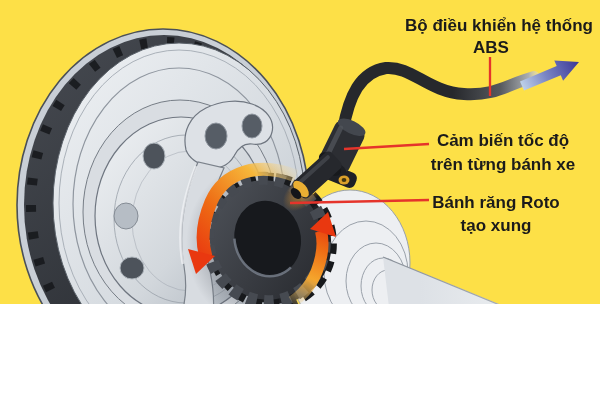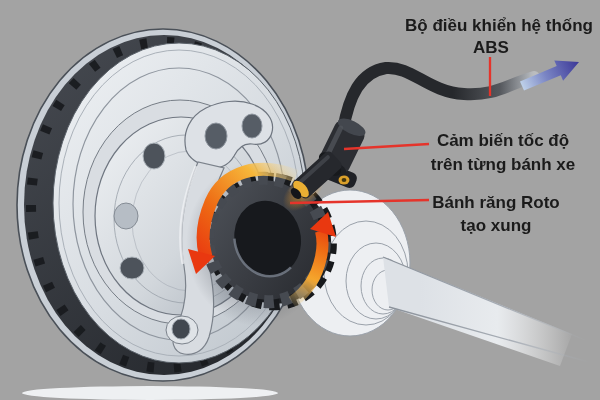--- a/index.html
+++ b/index.html
@@ -1,16 +1,16 @@
 <!DOCTYPE html>
 <html><head>
 <meta charset="utf-8">
 <style>
   html,body{margin:0;padding:0;background:#ffffff;}
-  .stage{position:relative;width:600px;height:400px;background:#a3a3a3;overflow:hidden;
+  .stage{position:relative;width:600px;height:304px;background:#fde047;overflow:hidden;
          font-family:"Liberation Sans", sans-serif;}
   svg{position:absolute;left:0;top:0;}
   text{font-family:"Liberation Sans", sans-serif;font-weight:bold;font-size:17px;}
 </style>
 </head>
 <body>
 
 <div class="stage">
 <svg width="600" height="400" viewBox="0 0 600 400">
   <defs>

